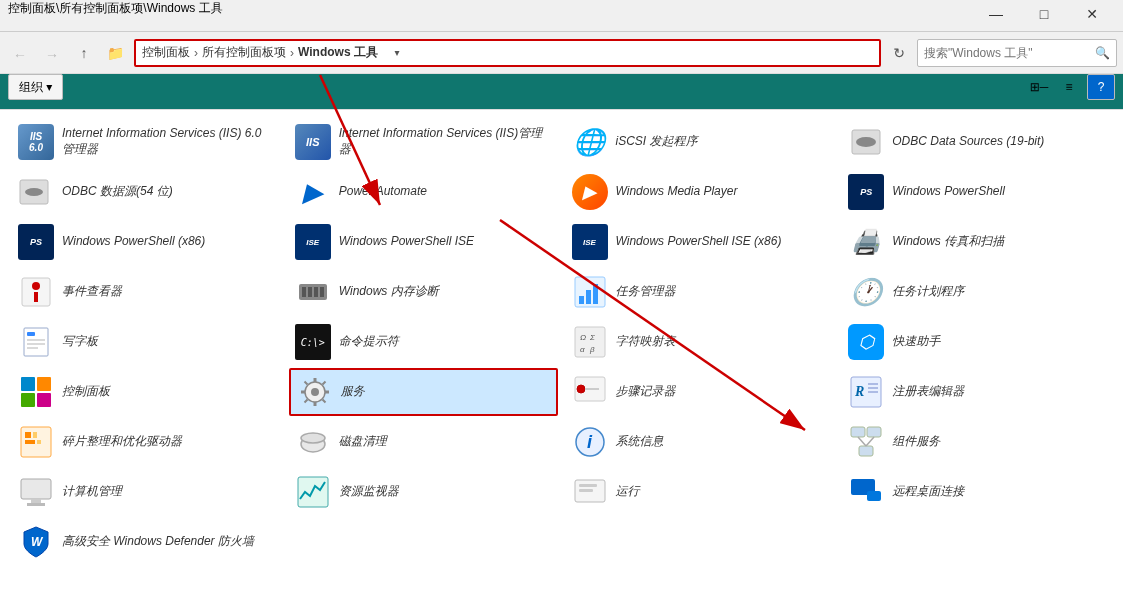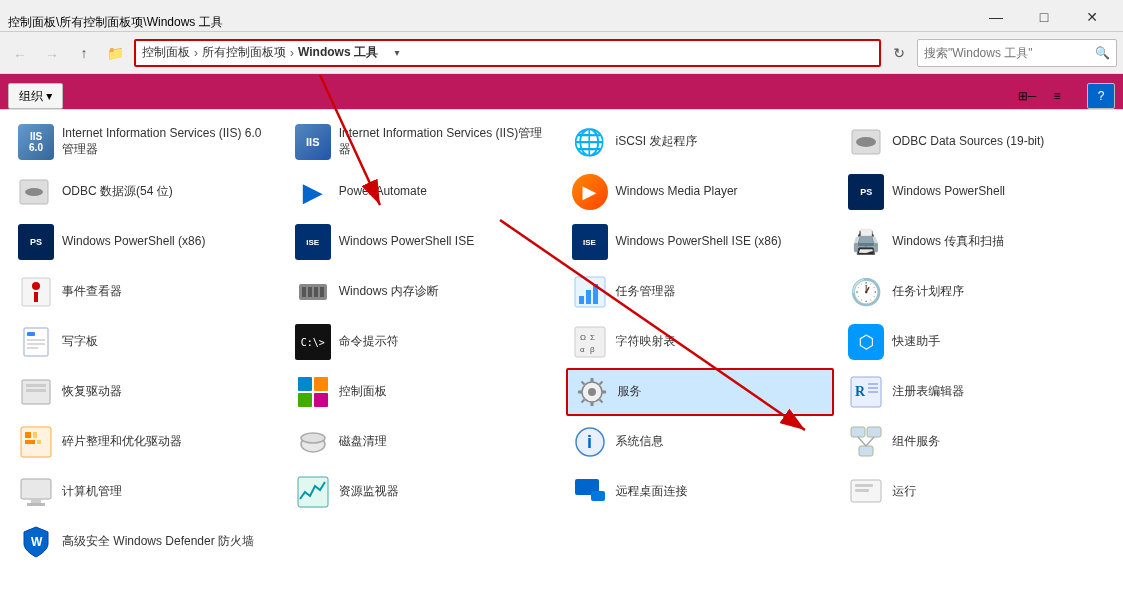--- a/index.html
+++ b/index.html
@@ -11,21 +11,21 @@
       height: 608px;
       overflow: hidden;
       user-select: none;
     }
 
     
     .title-bar {
       background: #f0f0f0;
       height: 32px;
       display: flex;
-      align-items: flex-end;
+      align-items: flex-start;
       padding: 0 8px;
       border-bottom: 1px solid #ccc;
       justify-content: space-between;
     }
     .title-bar-controls {
       display: flex;
       gap: 2px;
     }
     .title-btn {
       width: 46px;
@@ -131,27 +131,27 @@
       outline: none;
       font-size: 12px;
       color: #333;
       background: transparent;
       flex: 1;
       font-family: 'Segoe UI', sans-serif;
     }
 
     
     .toolbar {
-      background: #be185d;
+      background: #0f766e;
       height: 36px;
       display: flex;
-      align-items: flex-end;
+      align-items: flex-start;
       padding: 0 8px;
       border-bottom: 1px solid #ddd;
-      gap: 12px;
+      gap: 0;
     }
     .organize-btn {
       height: 26px;
       padding: 0 10px;
       border: 1px solid #bbb;
       background: #f5f5f5;
       cursor: pointer;
       font-size: 12px;
       border-radius: 2px;
       display: flex;
@@ -201,20 +201,21 @@
     }
 
     .file-item {
       display: flex;
       align-items: center;
       gap: 8px;
       padding: 4px 6px;
       border-radius: 2px;
       cursor: pointer;
       height: 48px;
+      font-style: italic;
     }
     .file-item.highlighted {
       background: #cce8ff;
       border: 2px solid #cc0000;
     }
 
     .item-icon {
       width: 36px;
       height: 36px;
       flex-shrink: 0;
@@ -470,32 +471,20 @@
         <div class="file-item">
           <div class="item-icon">
             <div style="width:36px;height:36px;background:#0099ff;border-radius:6px;display:flex;align-items:center;justify-content:center;color:#fff;font-size:18px;">⬡</div>
           </div>
           <span class="item-label">快速助手</span>
         </div>
         <div class="file-item">
           <div class="item-icon">
             <div style="width:36px;height:36px;display:flex;align-items:center;justify-content:center;">
               <svg viewBox="0 0 36 36" width="36" height="36">
-                <rect x="4" y="6" width="28" height="24" rx="1" fill="#e8e8e8" stroke="#aaa"></rect>
-                <rect x="8" y="10" width="20" height="3" fill="#ccc"></rect>
-                <rect x="8" y="15" width="20" height="3" fill="#ccc"></rect>
-              </svg>
-            </div>
-          </div>
-          <span class="item-label">恢复驱动器</span>
-        </div>
-        <div class="file-item">
-          <div class="item-icon">
-            <div style="width:36px;height:36px;display:flex;align-items:center;justify-content:center;">
-              <svg viewBox="0 0 36 36" width="36" height="36">
                 <rect x="3" y="3" width="14" height="14" rx="1" fill="#0088cc"></rect>
                 <rect x="19" y="3" width="14" height="14" rx="1" fill="#ff8800"></rect>
                 <rect x="3" y="19" width="14" height="14" rx="1" fill="#44aa00"></rect>
                 <rect x="19" y="19" width="14" height="14" rx="1" fill="#cc0088"></rect>
               </svg>
             </div>
           </div>
           <span class="item-label">控制面板</span>
         </div>
         <div class="file-item highlighted">
@@ -503,20 +492,32 @@
             <div style="width:36px;height:36px;display:flex;align-items:center;justify-content:center;">
               <svg viewBox="0 0 36 36" width="36" height="36">
                 <circle cx="18" cy="18" r="10" fill="#f0f0f0" stroke="#888" stroke-width="1.5"></circle>
                 <circle cx="18" cy="18" r="4" fill="#888"></circle>
                 <path d="M18 4 L18 8 M18 28 L18 32 M4 18 L8 18 M28 18 L32 18" stroke="#888" stroke-width="3"></path>
                 <path d="M7.5 7.5 L10.5 10.5 M25.5 25.5 L28.5 28.5 M28.5 7.5 L25.5 10.5 M7.5 28.5 L10.5 25.5" stroke="#888" stroke-width="2"></path>
               </svg>
             </div>
           </div>
           <span class="item-label">服务</span>
+        </div>
+        <div class="file-item">
+          <div class="item-icon">
+            <div style="width:36px;height:36px;display:flex;align-items:center;justify-content:center;">
+              <svg viewBox="0 0 36 36" width="36" height="36">
+                <rect x="3" y="3" width="30" height="24" rx="2" fill="#f5f5f5" stroke="#ccc"></rect>
+                <circle cx="9" cy="15" r="4" fill="#cc0000" stroke="#bb0000"></circle>
+                <line x1="13" y1="15" x2="27" y2="15" stroke="#ccc" stroke-width="2"></line>
+              </svg>
+            </div>
+          </div>
+          <span class="item-label">步骤记录器</span>
         </div>
         <div class="file-item">
           <div class="item-icon">
             <div style="width:36px;height:36px;display:flex;align-items:center;justify-content:center;">
               <svg viewBox="0 0 36 36" width="36" height="36">
                 <rect x="3" y="3" width="30" height="30" rx="2" fill="#e8f0ff" stroke="#99aadd"></rect>
                 <text x="7" y="22" font-size="14" fill="#0066aa" font-family="serif" font-weight="bold">R</text>
                 <line x1="20" y1="10" x2="30" y2="10" stroke="#99aadd" stroke-width="1.5"></line>
                 <line x1="20" y1="14" x2="30" y2="14" stroke="#99aadd" stroke-width="1.5"></line>
                 <line x1="20" y1="18" x2="30" y2="18" stroke="#99aadd" stroke-width="1.5"></line>
@@ -595,39 +596,39 @@
                 <polyline points="5,25 10,18 15,22 20,12 25,16 30,8" fill="none" stroke="#0099aa" stroke-width="2"></polyline>
               </svg>
             </div>
           </div>
           <span class="item-label">资源监视器</span>
         </div>
         <div class="file-item">
           <div class="item-icon">
             <div style="width:36px;height:36px;display:flex;align-items:center;justify-content:center;">
               <svg viewBox="0 0 36 36" width="36" height="36">
+                <rect x="3" y="6" width="30" height="22" rx="2" fill="#f5f5f5" stroke="#bbb"></rect>
+                <rect x="7" y="10" width="18" height="3" rx="1" fill="#ccc"></rect>
+                <rect x="7" y="15" width="14" height="3" rx="1" fill="#ccc"></rect>
+              </svg>
+            </div>
+          </div>
+          <span class="item-label">运行</span>
+        </div>
+        <div class="file-item">
+          <div class="item-icon">
+            <div style="width:36px;height:36px;display:flex;align-items:center;justify-content:center;">
+              <svg viewBox="0 0 36 36" width="36" height="36">
                 <rect x="3" y="5" width="24" height="16" rx="2" fill="#0066cc"></rect>
                 <rect x="19" y="17" width="14" height="10" rx="2" fill="#0077dd"></rect>
                 <line x1="26" y1="17" x2="26" y2="17" stroke="#fff" stroke-width="2"></line>
               </svg>
             </div>
           </div>
           <span class="item-label">远程桌面连接</span>
-        </div>
-        <div class="file-item">
-          <div class="item-icon">
-            <div style="width:36px;height:36px;display:flex;align-items:center;justify-content:center;">
-              <svg viewBox="0 0 36 36" width="36" height="36">
-                <rect x="3" y="6" width="30" height="22" rx="2" fill="#f5f5f5" stroke="#bbb"></rect>
-                <rect x="7" y="10" width="18" height="3" rx="1" fill="#ccc"></rect>
-                <rect x="7" y="15" width="14" height="3" rx="1" fill="#ccc"></rect>
-              </svg>
-            </div>
-          </div>
-          <span class="item-label">运行</span>
         </div>
         <div class="file-item">
           <div class="item-icon">
             <div style="width:36px;height:36px;display:flex;align-items:center;justify-content:center;">
               <svg viewBox="0 0 36 36" width="36" height="36">
                 <path d="M18 3 L30 8 L30 20 C30 27 18 33 18 33 C18 33 6 27 6 20 L6 8 Z" fill="#0066cc" stroke="#0044aa"></path>
                 <text x="13" y="22" font-size="12" fill="#fff" font-weight="bold">W</text>
               </svg>
             </div>
           </div>

